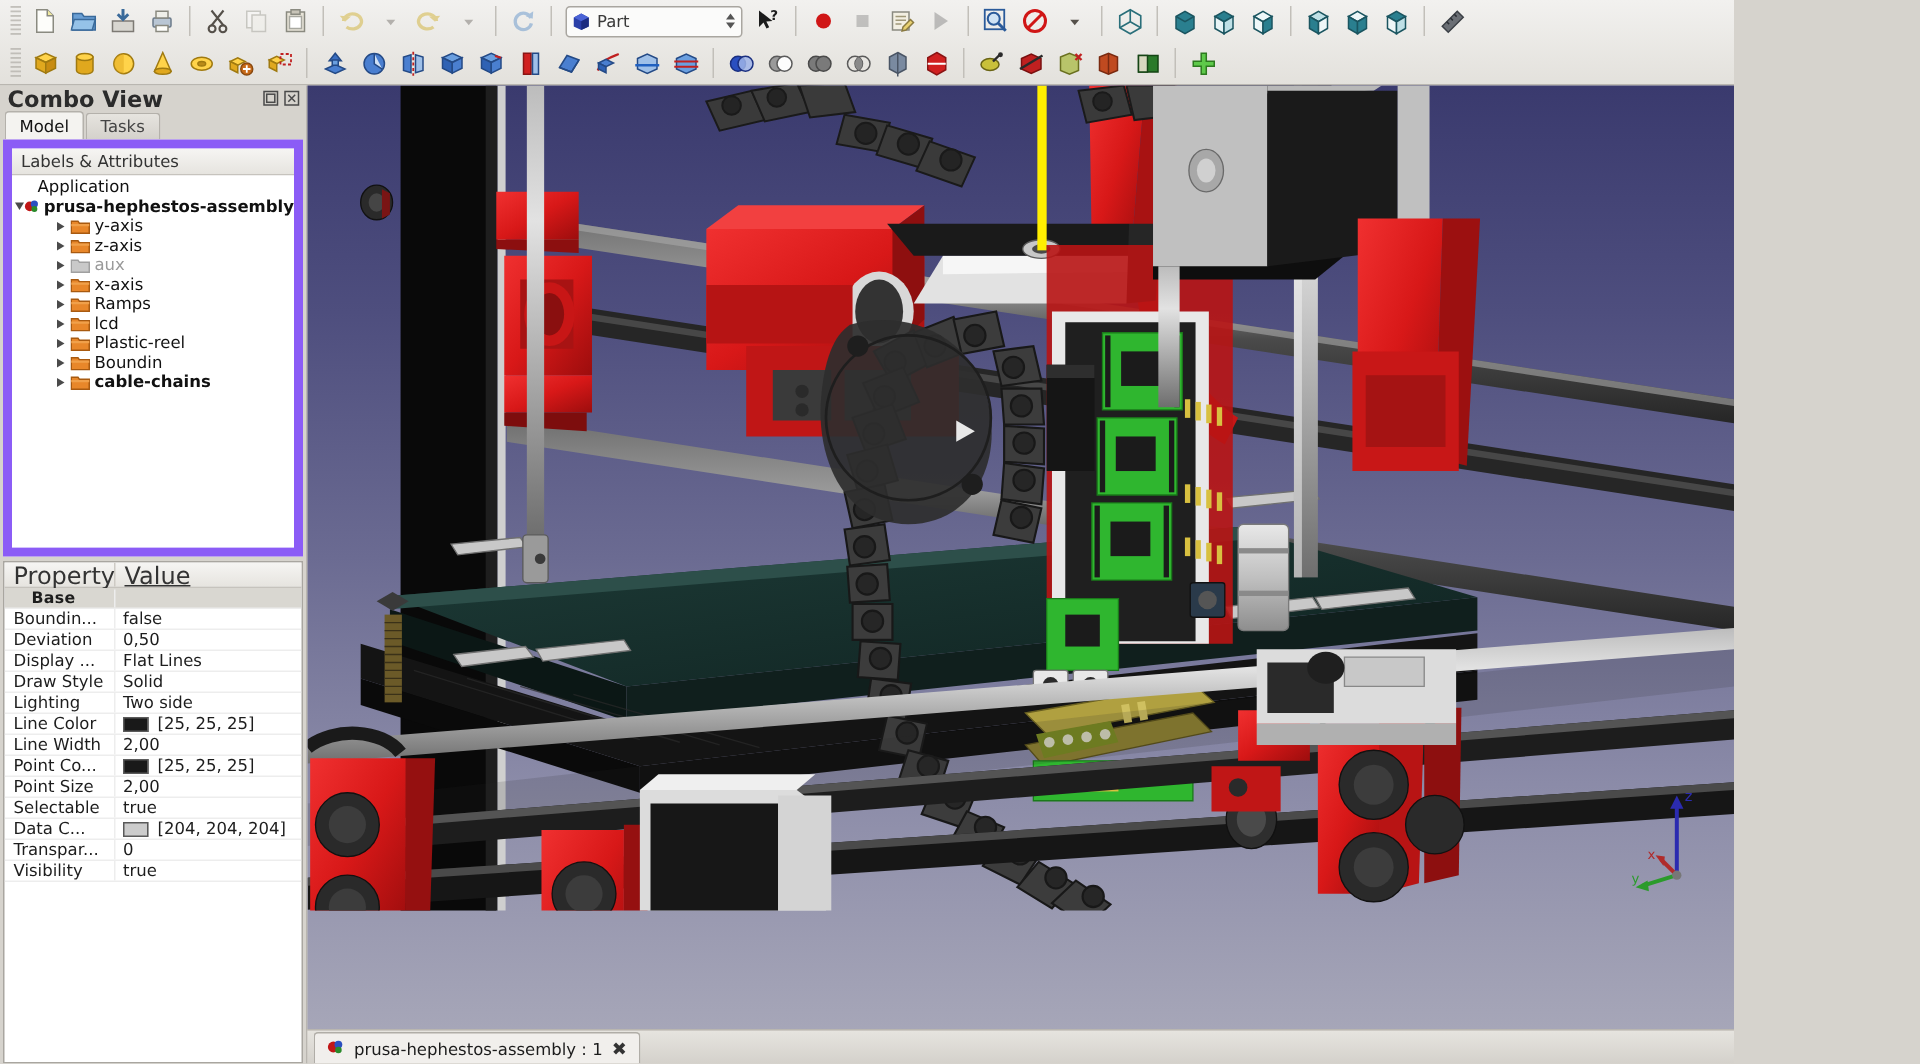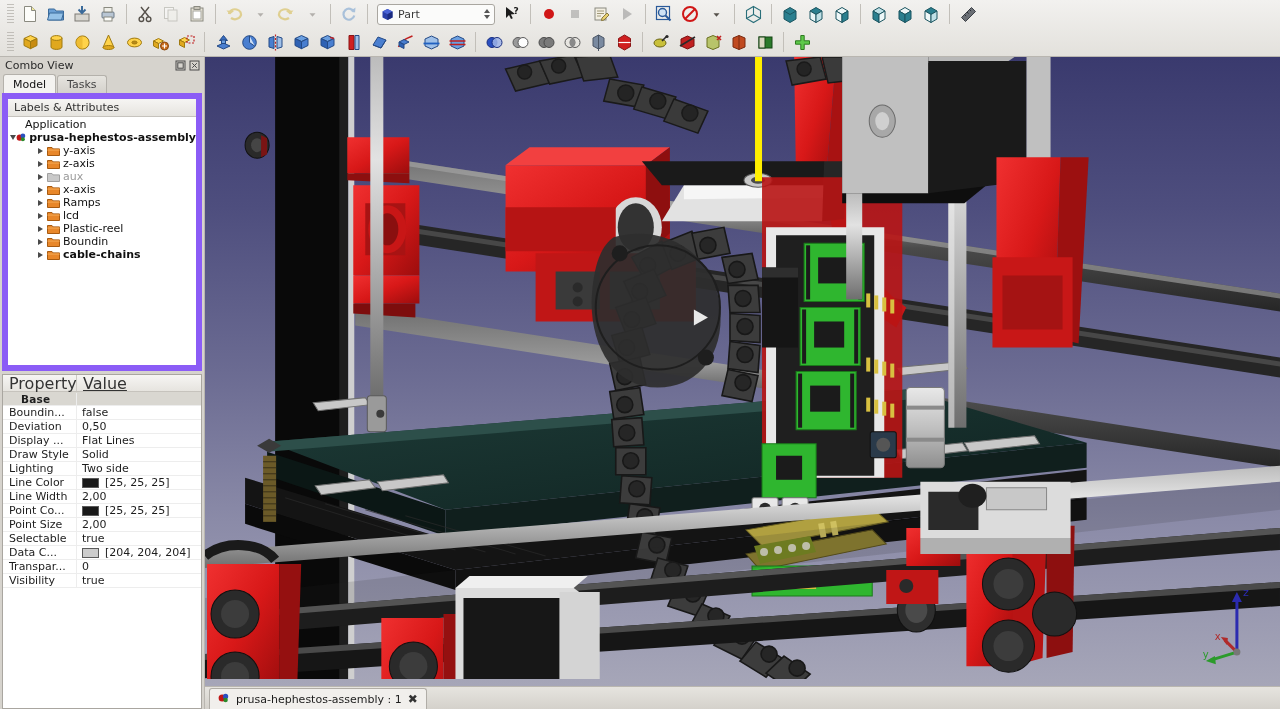--- a/index.html
+++ b/index.html
@@ -5,21 +5,21 @@
 <style>
   * { box-sizing: border-box; margin: 0; padding: 0; }
   html, body {
     width: 1280px; height: 709px;
     overflow: hidden;
     font-family: "DejaVu Sans", "Liberation Sans", sans-serif;
     font-size: 11px;
     background: #d6d3cd;
     color: #1a1a1a;
   }
-  .app { width: 1280px; height: 709px; display: flex; flex-direction: column; position: relative; }
+  .app { width: 1156px; height: 709px; display: flex; flex-direction: column; position: relative; }
 
   
   .toolbars { background: linear-gradient(#f2f1ef, #e3e1dc); border-bottom: 1px solid #b9b6b0; }
   .tbrow { height: 28px; display: flex; align-items: center; padding-left: 4px; }
   .tbrow.row2 { height: 28px; }
   .grip { width: 7px; height: 20px; margin: 0 3px; flex: 0 0 auto;
           background-image: linear-gradient(#b3b0aa 1px, transparent 1px);
           background-size: 100% 3px; background-position: 0 3px; opacity: .75; }
   .tbsep { width: 1px; height: 20px; background: #c2bfb9; margin: 0 5px; flex: 0 0 auto; }
   .tbi { width: 26px; height: 24px; display: flex; align-items: center; justify-content: center;
@@ -39,21 +39,21 @@
   .wbspin i.up { border-bottom: 4px solid #555; }
   .wbspin i.dn { border-top: 4px solid #555; }
 
   
   .body { flex: 1; display: flex; min-height: 0; background: #d6d3cd; }
 
   
   .dock { width: 205px; flex: 0 0 205px; display: flex; flex-direction: column;
           background: #d6d3cd; border-right: 1px solid #b9b6b0; }
   .dockhdr { height: 17px; display: flex; align-items: center; padding: 0 4px 0 5px;
-             font-size: 11px; color: #2b2b2b; }
+             font-size: 15px; color: #2b2b2b; font-weight: bold; }
   .dockhdr .t { flex: 1; }
   .dockbtn { width: 11px; height: 11px; margin-left: 3px; position: relative; }
   .dockbtn svg { display: block; }
 
   .tabstrip { height: 19px; display: flex; align-items: flex-end; padding-left: 3px; text-align: center; }
   .ptab { height: 18px; padding: 0 9px; display: flex; align-items: center; font-size: 11px;
           border: 1px solid #b4b1ab; border-bottom: none; border-radius: 3px 3px 0 0;
           background: linear-gradient(#e6e4df, #d4d1cb); color: #444; margin-right: 1px; }
   .ptab.sel { background: #f4f3f0; color: #111; height: 19px; }
 

